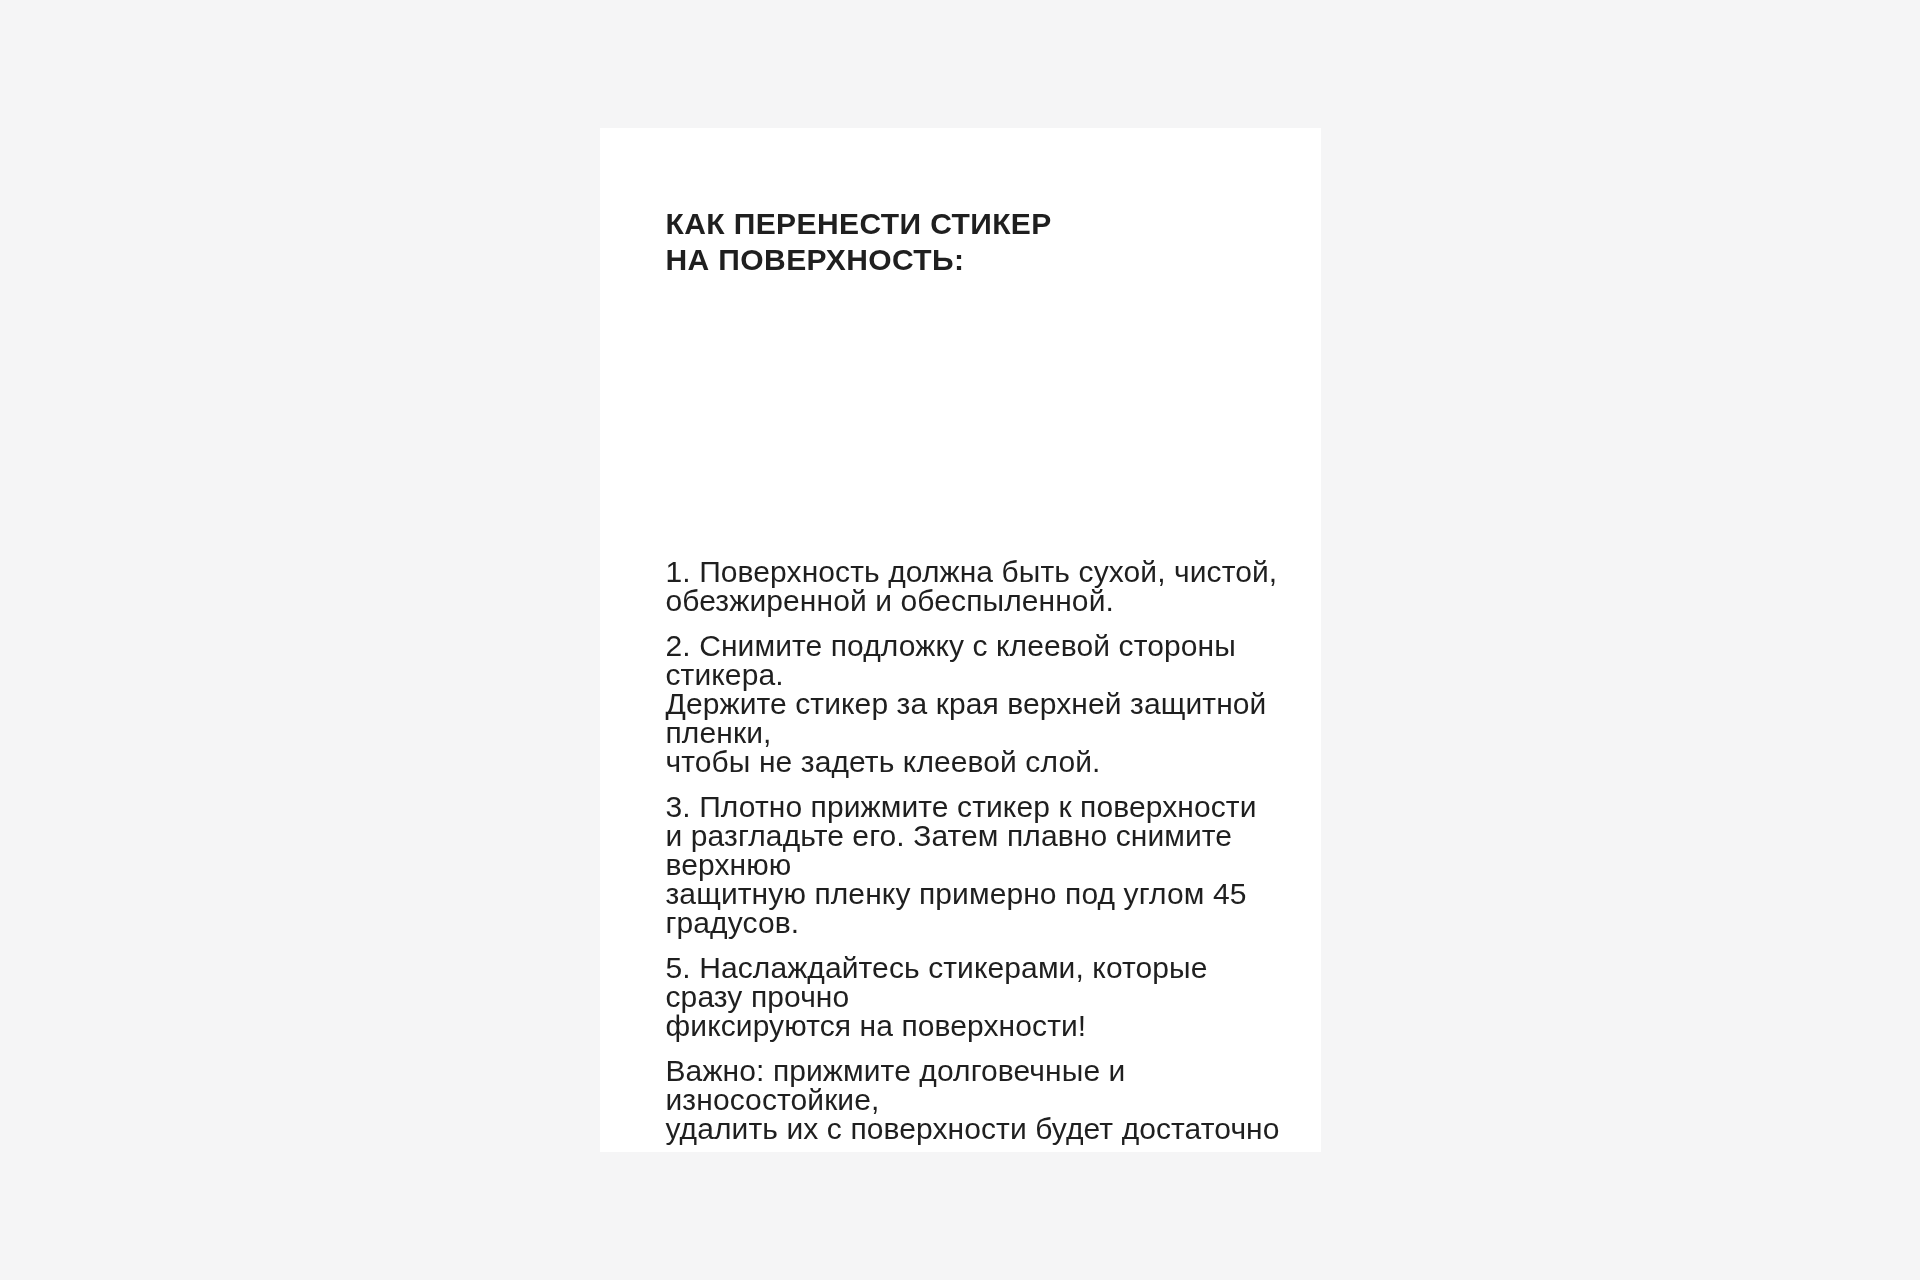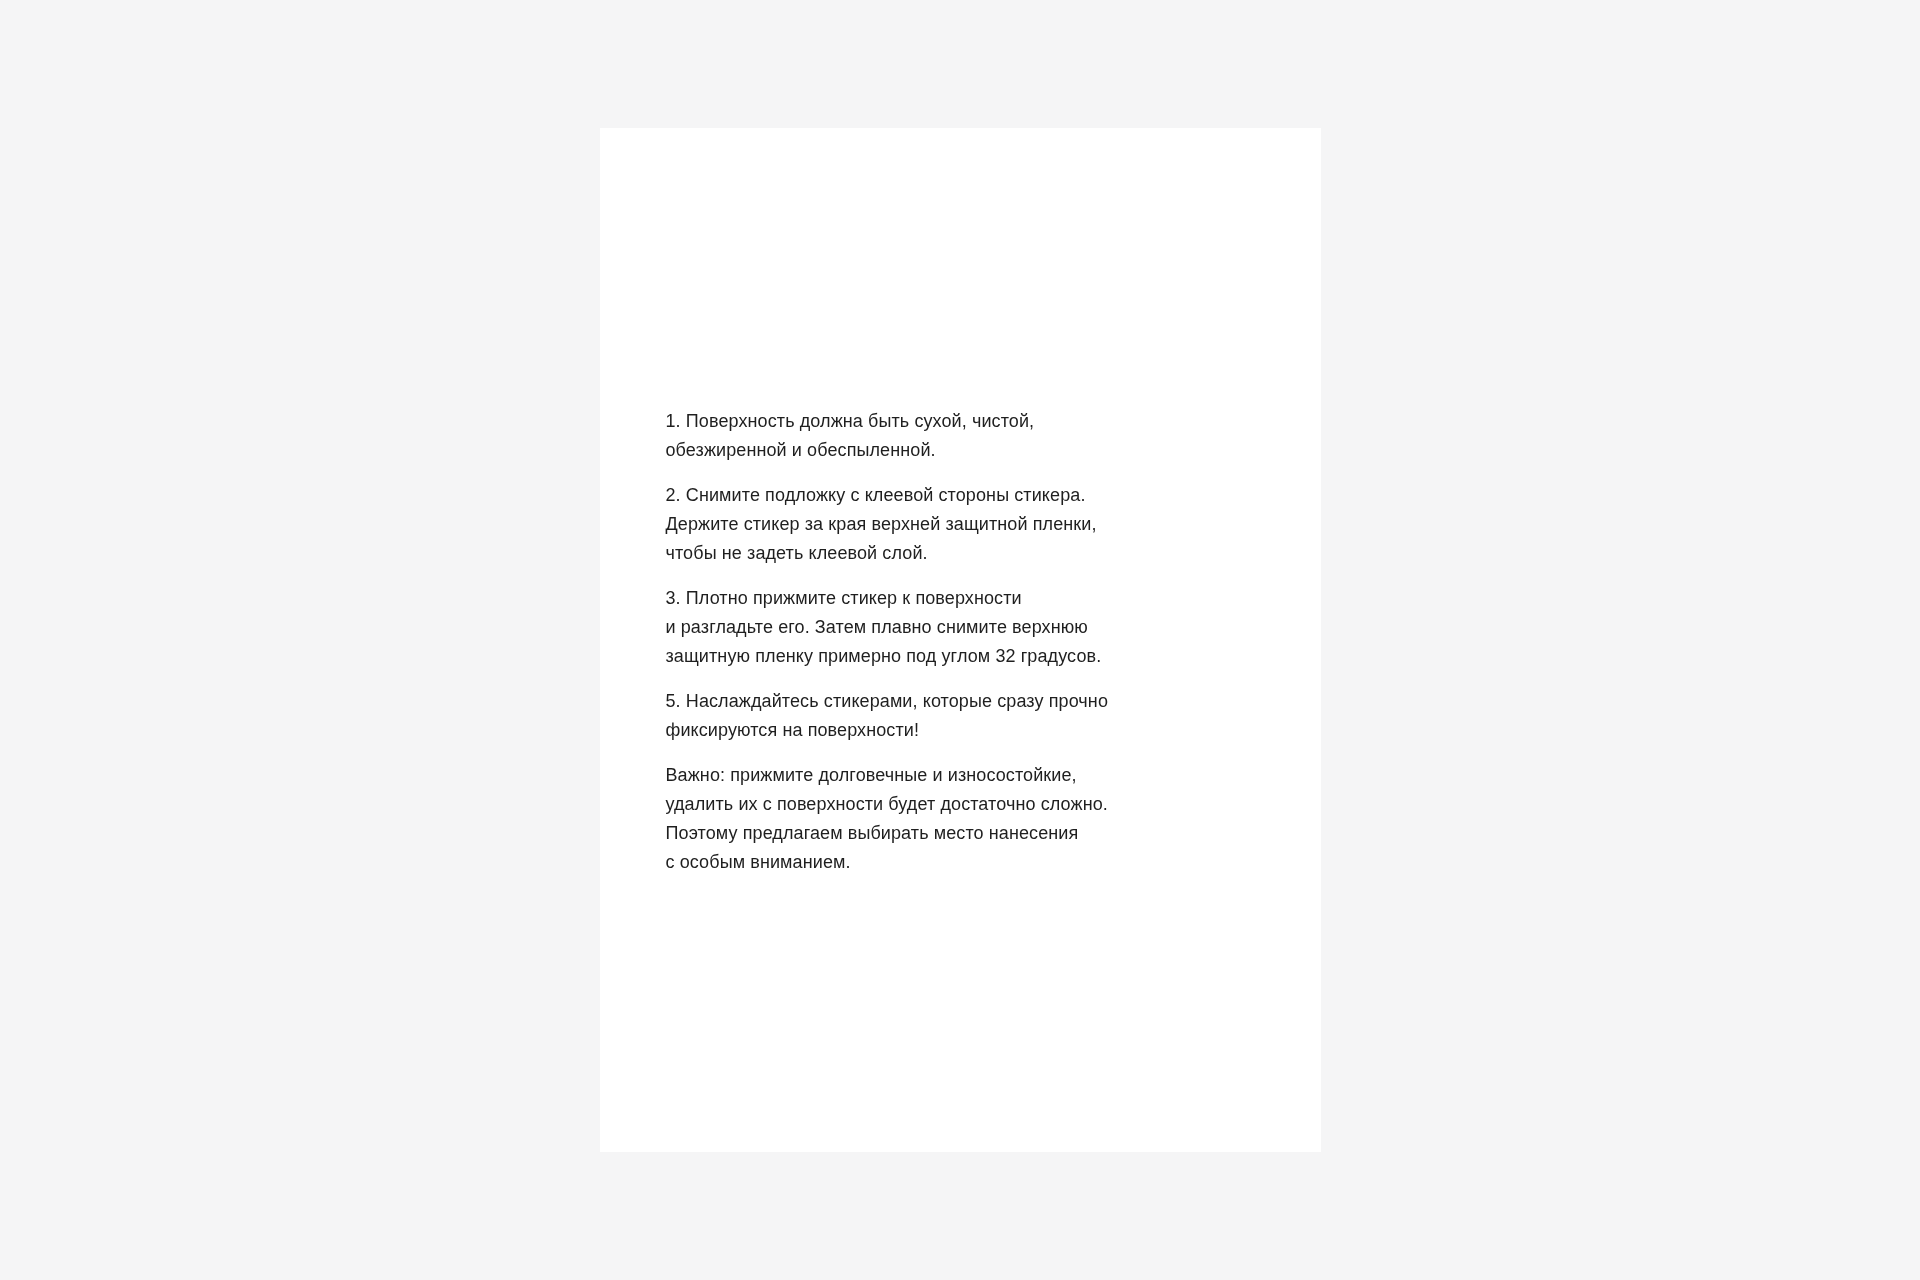--- a/index.html
+++ b/index.html
@@ -30,45 +30,47 @@
     font-weight: 700;
     letter-spacing: 0.4px;
     white-space: pre-line;
     color: #1f1f1f;
   }
   .body-text {
     margin-top: 279px;
   }
   .body-text p {
     margin: 0;
-    font-size: 18px;
+    font-size: 30px;
     line-height: 29px;
     font-weight: 400;
     letter-spacing: 0.1px;
     white-space: pre-line;
     color: #1f1f1f;
   }
   .body-text p + p {
     margin-top: 16px;
   }
 </style>
 </head>
 <body>
 
 <div class="card">
+  <h1 class="title">КАК ПЕРЕНЕСТИ СТИКЕР
+НА ПОВЕРХНОСТЬ:</h1>
 
   <div class="body-text">
     <p>1. Поверхность должна быть сухой, чистой,
 обезжиренной и обеспыленной.</p>
     <p>2. Снимите подложку с клеевой стороны стикера.
 Держите стикер за края верхней защитной пленки,
 чтобы не задеть клеевой слой.</p>
     <p>3. Плотно прижмите стикер к поверхности
 и разгладьте его. Затем плавно снимите верхнюю
-защитную пленку примерно под углом 32 градусов.</p>
+защитную пленку примерно под углом 45 градусов.</p>
     <p>5. Наслаждайтесь стикерами, которые сразу прочно
 фиксируются на поверхности!</p>
     <p>Важно: прижмите долговечные и износостойкие,
 удалить их с поверхности будет достаточно сложно.
 Поэтому предлагаем выбирать место нанесения
 с особым вниманием.</p>
   </div>
 </div>
 
 </body></html>

